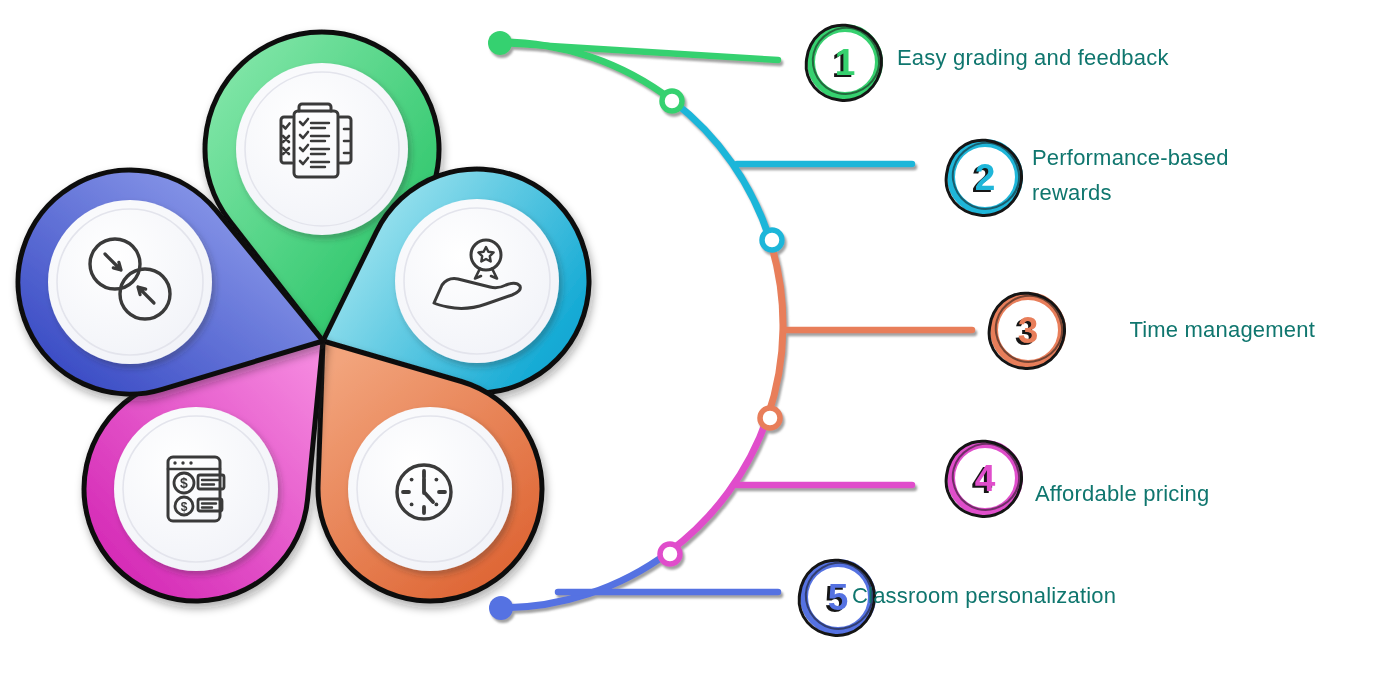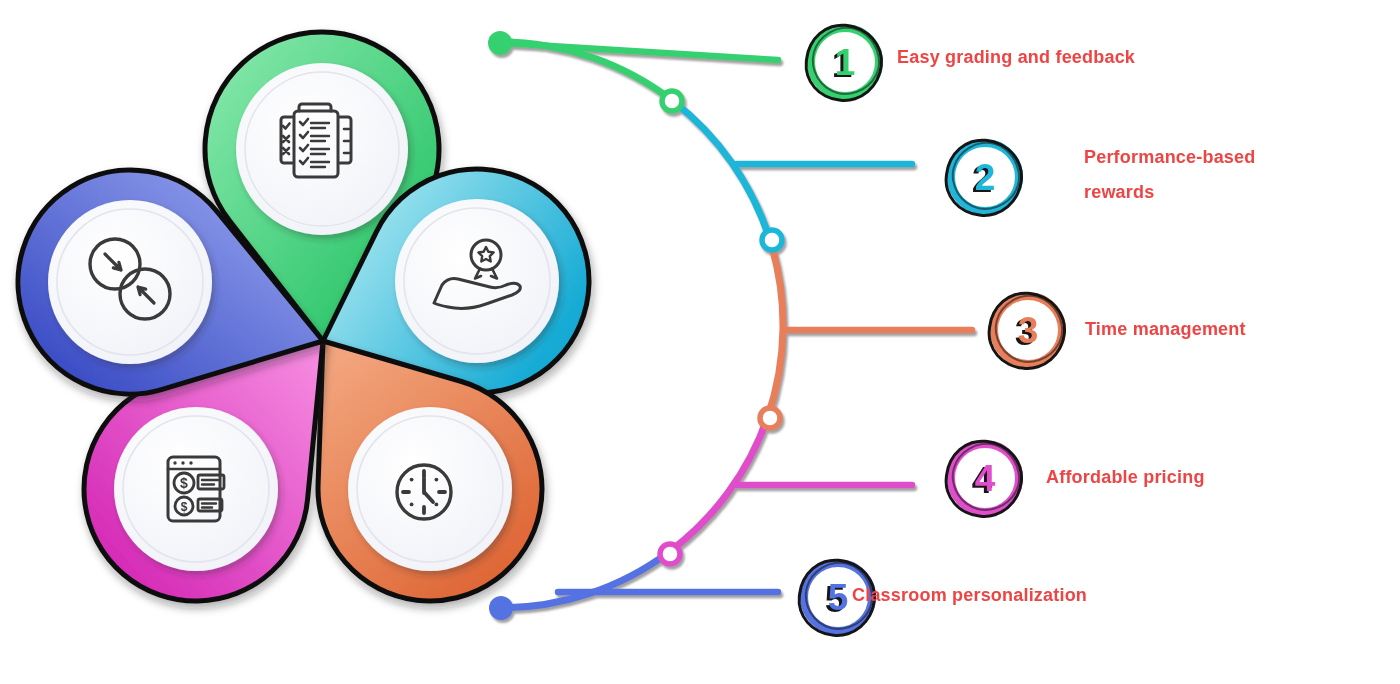--- a/index.html
+++ b/index.html
@@ -22,21 +22,21 @@
   .step-badge::after{
     content:"";position:absolute;inset:-4px;border:2px solid rgba(20,20,20,.55);
     border-radius:52% 48% 51% 49% / 49% 53% 47% 51%;
     transform:rotate(-9deg) translate(1px,-1px);
   }
   .badge-num{
     font-size:37px;font-weight:700;color:var(--c);line-height:1;
     text-shadow:-3px 2px 0 #161616;
   }
   .step-label{
-    position:absolute;color:#ef4444;font-size:18px;font-weight:700;
+    position:absolute;color:#0f766e;font-size:22px;font-weight:400;
     line-height:35px;letter-spacing:.2px;
   }
 </style>
 </head>
 <body>
 
 <div id="stage">
   <svg id="diagram" width="1400" height="684" viewBox="0 0 1400 684">
       <defs>
         <linearGradient id="pg0" x1="0" y1="0" x2="1" y2="1">
@@ -174,27 +174,27 @@
       </g>
     </svg>
   <div id="overlay">
       <div class="step-badge" style="--c: #36d16f; left: 807px; top: 24px;">
         <span class="badge-num">1</span>
       </div>
       <div class="step-label" style="left: 897px; top: 40px; width: 300px;">Easy grading and feedback</div>
       <div class="step-badge" style="--c: #1fb6d9; left: 947px; top: 139px;">
         <span class="badge-num">2</span>
       </div>
-      <div class="step-label" style="left: 1084px; top: 140px; width: 235px;">Performance-based rewards</div>
+      <div class="step-label" style="left: 1032px; top: 140px; width: 235px;">Performance-based rewards</div>
       <div class="step-badge" style="--c: #e87e5a; left: 990px; top: 292px;">
         <span class="badge-num">3</span>
       </div>
-      <div class="step-label" style="left: 1085px; top: 312px; width: 230px;">Time management</div>
+      <div class="step-label" style="left: 1085px; top: 312px; width: 230px; text-align: right;">Time management</div>
       <div class="step-badge" style="--c: #e04ecb; left: 947px; top: 440px;">
         <span class="badge-num">4</span>
       </div>
-      <div class="step-label" style="left: 1035px; top: 460px; width: 230px; margin-left: 11px;">Affordable pricing</div>
+      <div class="step-label" style="left: 1035px; top: 476px; width: 230px;">Affordable pricing</div>
       <div class="step-badge" style="--c: #5572e2; left: 800px; top: 559px;">
         <span class="badge-num">5</span>
       </div>
       <div class="step-label" style="left: 852px; top: 578px; width: 345px;">Classroom personalization</div>
     </div>
 </div>
 
 </body></html>

